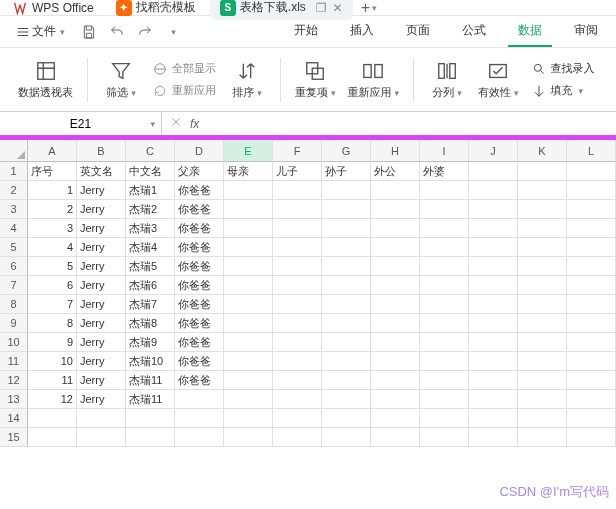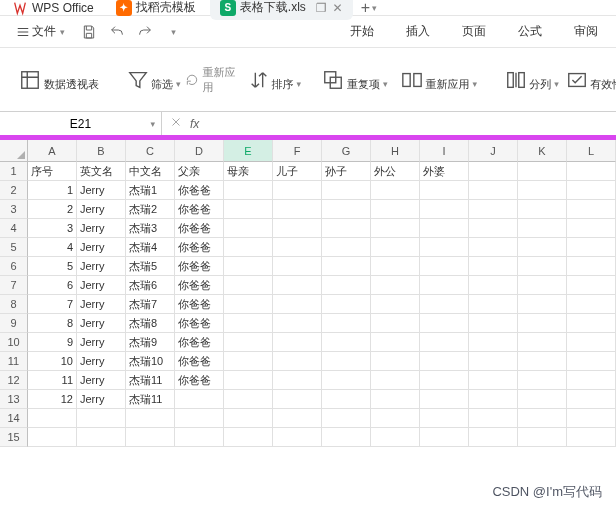--- a/index.html
+++ b/index.html
@@ -25,21 +25,21 @@
   .menu-icon-btn { width: 24px; height: 24px; display: flex; align-items: center; justify-content: center; color: #666; cursor: pointer; }
   .menu-spacer { flex: 1; }
   .menu-tabs { display: flex; gap: 12px; }
   .menu-tab { padding: 6px 10px; cursor: pointer; color: #333; }
   .menu-tab.active { color: #0fa968; border-bottom: 2px solid #0fa968; font-weight: 500; }
   
   
   .ribbon { height: 64px; display: flex; align-items: center; padding: 4px 8px; border-bottom: 1px solid #d0d0d0; background: #fff; gap: 2px; }
   .ribbon-group { display: flex; align-items: center; gap: 4px; padding: 0 6px; }
   .ribbon-sep { width: 1px; height: 44px; background: #e0e0e0; margin: 0 2px; }
-  .ribbon-btn-lg { display: flex; flex-direction: row; align-items: flex-end; gap: 2px; padding: 2px 4px; cursor: pointer; min-width: 46px; }
+  .ribbon-btn-lg { display: flex; flex-direction: column; align-items: center; gap: 2px; padding: 2px 4px; cursor: pointer; min-width: 46px; }
   .ribbon-btn-lg .ico { width: 24px; height: 24px; display: flex; align-items: center; justify-content: center; color: #555; }
   .ribbon-btn-lg .lbl { font-size: 11px; color: #333; white-space: nowrap; display: flex; align-items: center; gap: 1px; }
   .ribbon-stack { display: flex; flex-direction: column; gap: 2px; }
   .ribbon-btn-sm { display: flex; align-items: center; gap: 4px; padding: 2px 4px; cursor: pointer; font-size: 11px; color: #888; }
   .ribbon-btn-sm .ico { width: 16px; height: 16px; display: flex; align-items: center; justify-content: center; }
   svg { stroke: currentColor; fill: none; stroke-width: 1.5; }
   
   
   .formula-bar { height: 28px; display: flex; align-items: center; border-bottom: 5px solid #d946ef; }
   .name-box { width: 162px; height: 100%; border-right: 1px solid #d0d0d0; display: flex; align-items: center; padding: 0 8px; position: relative; }
@@ -56,21 +56,21 @@
   .col-headers { position: absolute; left: 28px; top: 0; height: 22px; display: flex; }
   .col-h { width: 49px; height: 22px; border-right: 1px solid #e0e0e0; border-bottom: 1px solid #c0c0c0; background: #f5f5f5; display: flex; align-items: center; justify-content: center; font-size: 11px; color: #555; }
   .col-h.sel { background: #d4efe4; color: #0fa968; }
   .row-headers { position: absolute; left: 0; top: 22px; width: 28px; }
   .row-h { width: 28px; height: 19px; border-right: 1px solid #c0c0c0; border-bottom: 1px solid #e0e0e0; background: #f5f5f5; display: flex; align-items: center; justify-content: center; font-size: 11px; color: #555; }
   .cells { position: absolute; left: 28px; top: 22px; }
   .row { display: flex; height: 19px; }
   .cell { width: 49px; height: 19px; border-right: 1px solid #e0e0e0; border-bottom: 1px solid #e0e0e0; padding: 0 3px; font-size: 11px; color: #333; overflow: hidden; white-space: nowrap; display:flex; align-items:center; }
   .cell.num { justify-content: flex-end; }
   
-  .watermark { position: absolute; right: 14px; bottom: 8px; color: #0f172a; font-size: 13px; opacity: 0.75; }
+  .watermark { position: absolute; right: 7px; bottom: 8px; color: #8b5cf6; font-size: 13px; opacity: 0.75; }
 </style>
 </head>
 <body>
 
 <div class="titlebar">
   <div class="app-logo">
     <svg viewBox="0 0 24 24">
         <path d="M4 4 L8 20 L12 8 L16 20 L20 4" stroke="#d9322d" fill="none" stroke-width="2"></path>
       </svg>
     <span>WPS Office</span>
@@ -118,20 +118,21 @@
     <span class="menu-icon-btn">
         <span class="dropdown-caret">▾</span>
       </span>
   </div>
   <div class="menu-spacer"></div>
   <div class="menu-tabs" id="menu-tabs">
       <span class="menu-tab">开始</span>
       <span class="menu-tab">插入</span>
       <span class="menu-tab">页面</span>
       <span class="menu-tab">公式</span>
+      <span class="menu-tab active">数据</span>
       <span class="menu-tab">审阅</span>
     </div>
 </div>
 
 <div class="ribbon">
   <div class="ribbon-group">
     <div class="ribbon-btn-lg">
       <span class="ico">
           <svg width="22" height="22" viewBox="0 0 24 24">
             <rect x="3" y="3" width="18" height="18"></rect>
@@ -148,20 +149,29 @@
           <svg width="22" height="22" viewBox="0 0 24 24">
             <path d="M3 4h18l-7 9v7l-4-2v-5z"></path>
           </svg>
         </span>
       <span class="lbl">
           <span>筛选</span>
           <span class="dropdown-caret">▾</span>
         </span>
     </div>
     <div class="ribbon-stack">
+      <span class="ribbon-btn-sm">
+          <span class="ico">
+            <svg width="14" height="14" viewBox="0 0 24 24">
+              <circle cx="12" cy="12" r="9"></circle>
+              <path d="M3 12h18"></path>
+            </svg>
+          </span>
+          <span>全部显示</span>
+        </span>
       <span class="ribbon-btn-sm">
           <span class="ico">
             <svg width="14" height="14" viewBox="0 0 24 24">
               <path d="M4 12a8 8 0 1 1 3 6M4 20v-6h6"></path>
             </svg>
           </span>
           <span>重新应用</span>
         </span>
     </div>
     <div class="ribbon-btn-lg">

